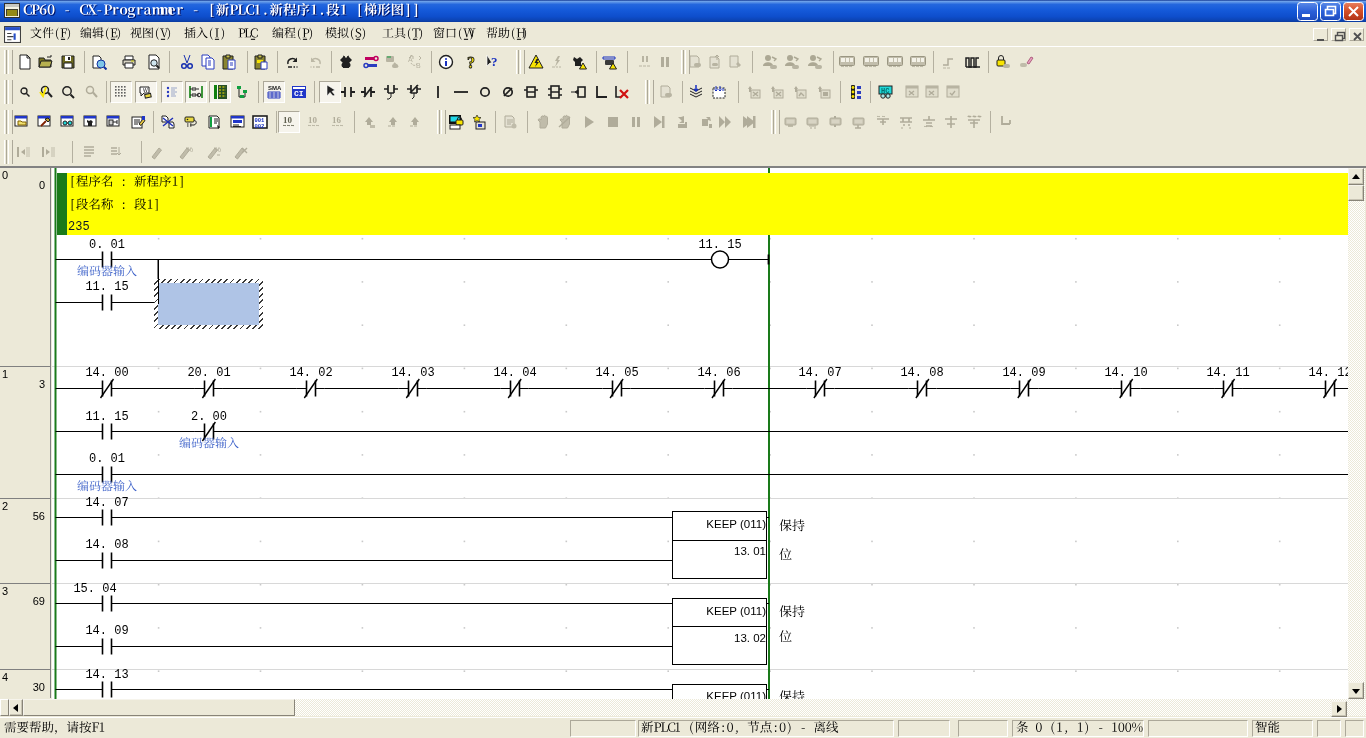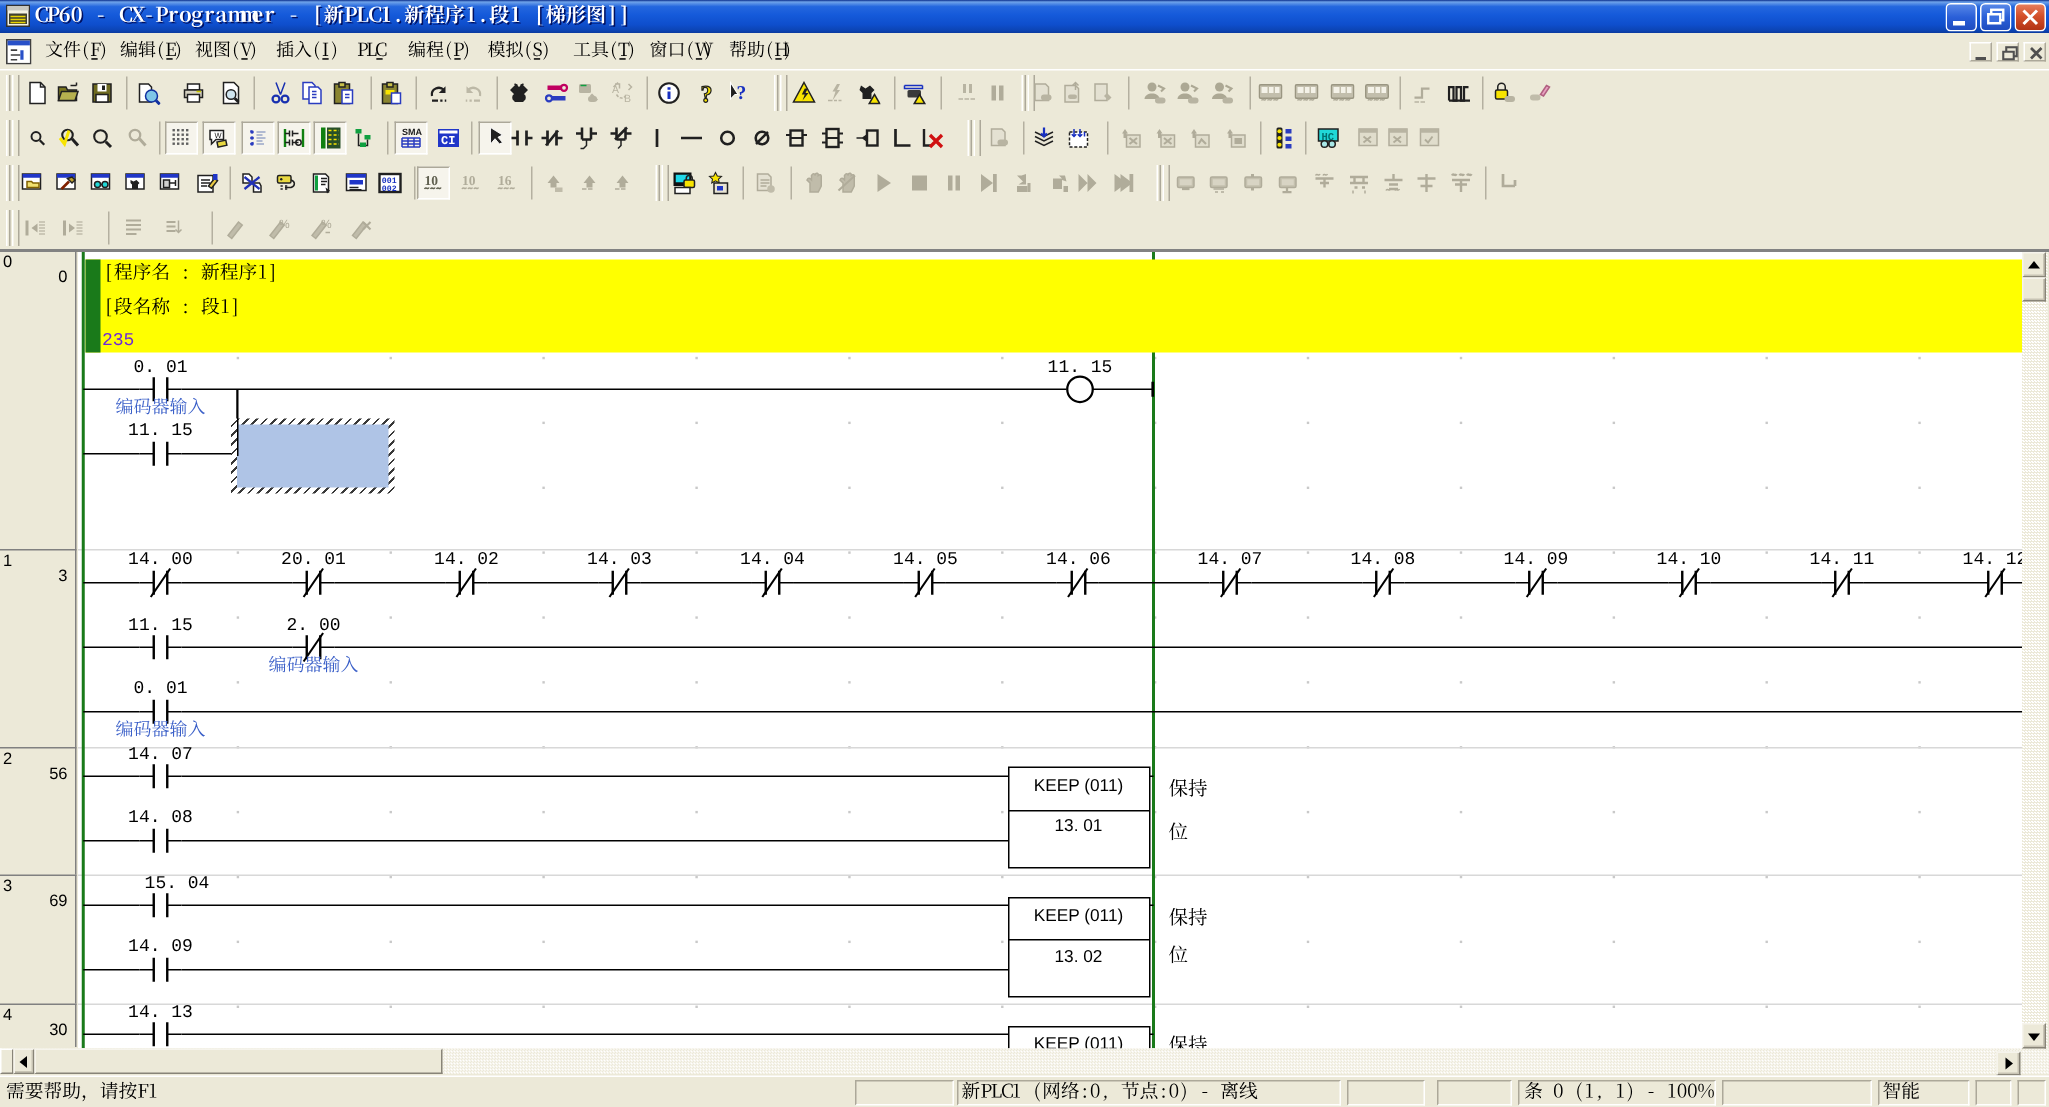--- a/index.html
+++ b/index.html
@@ -21,22 +21,22 @@
 #canvas{position:absolute;left:52px;top:0;width:1296px;height:531px;background:#fff;overflow:hidden}
 #lad{position:absolute}
 #gutter{position:absolute;left:0;top:0;width:52px;height:531px;background:#ece9d8;overflow:hidden}
 .gsec{position:absolute;left:0;width:51px;border-top:1px solid #808080;border-right:1px solid #808080;background:#ece9d8}
 .gsec:first-child{border-top:none}
 .gn1{position:absolute;left:2px;top:1px;font:11px "Liberation Sans"}
 .gn2{position:absolute;right:5px;top:11px;font:11px "Liberation Sans"}
 #yellow{position:absolute;left:5px;top:5px;width:1291px;height:62px;background:#ffff00}
 #greenbar{position:absolute;left:5px;top:5px;width:10px;height:62px;background:#1a7a1a}
 .lab{position:absolute;font:12px "Liberation Mono";text-align:center;white-space:pre}
-.keep{position:absolute;width:94px;text-align:center;font:11.5px "Liberation Sans";white-space:pre}
-#n235{position:absolute;left:16px;top:52px;font:12px "Liberation Mono";color:#6d28d9}
+.keep{position:absolute;width:94px;text-align:right;font:11.5px "Liberation Sans";white-space:pre}
+#n235{position:absolute;left:16px;top:52px;font:12px "Liberation Mono";color:#0f172a}
 #marq{position:absolute;left:102px;top:111px;width:109px;height:50px;
  background:repeating-linear-gradient(135deg,#fff 0 3.2px,#383838 3.2px 4.4px)}
 #marqi{position:absolute;left:4px;top:4px;right:4px;bottom:4px;background:#afc4e6}
 #marqv{position:absolute;left:106px;top:92px;width:1px;height:44px;background:#000}
 #vsb{position:absolute;left:1348px;top:168px;width:17px;height:531px;background:conic-gradient(#fff 25%,#ece9d8 0 50%,#fff 0 75%,#ece9d8 0) 0 0/2px 2px}
 #hsb{position:absolute;left:0;top:699px;width:1366px;height:17px;background:conic-gradient(#fff 25%,#ece9d8 0 50%,#fff 0 75%,#ece9d8 0) 0 0/2px 2px}
 .sbtn{position:absolute;background:#ece9d8;border:1px solid #f6f4ec;border-right-color:#888478;border-bottom-color:#888478;box-shadow:inset -1px -1px 0 #c8c4b4}
 .arr{position:absolute;width:0;height:0}
 #hthumb{position:absolute;left:23px;top:699px;width:272px;height:17px;background:#ece9d8;border:1px solid #f6f4ec;border-right-color:#888478;border-bottom-color:#888478}
 #statusbar{position:absolute;left:0;top:717px;width:1366px;height:21px;background:#ece9d8;border-top:1px solid #fff}
@@ -1341,21 +1341,21 @@
         <div class="lab" style="left:838px;top:198px;width:64px">14. 08</div>
         <div class="lab" style="left:940px;top:198px;width:64px">14. 09</div>
         <div class="lab" style="left:1042px;top:198px;width:64px">14. 10</div>
         <div class="lab" style="left:1144px;top:198px;width:64px">14. 11</div>
         <div class="lab" style="left:1246px;top:198px;width:64px">14. 12</div>
         <div class="lab" style="left:23px;top:242px;width:64px">11. 15</div>
         <div class="lab" style="left:125px;top:242px;width:64px">2. 00</div>
         <div class="lab" style="left:23px;top:284px;width:64px">0. 01</div>
         <div class="lab" style="left:23px;top:328px;width:64px">14. 07</div>
         <div class="lab" style="left:23px;top:370px;width:64px">14. 08</div>
-        <div class="lab" style="left:34px;top:414px;width:64px">15. 04</div>
+        <div class="lab" style="left:11px;top:414px;width:64px">15. 04</div>
         <div class="lab" style="left:23px;top:456px;width:64px">14. 09</div>
         <div class="lab" style="left:23px;top:500px;width:64px">14. 13</div>
         <div class="keep" style="left:620px;top:350px">KEEP (011)</div>
         <div class="keep" style="left:620px;top:377px">13. 01</div>
         <div class="keep" style="left:620px;top:437px">KEEP (011)</div>
         <div class="keep" style="left:620px;top:464px">13. 02</div>
         <div class="keep" style="left:620px;top:522px">KEEP (011)</div>
         <svg class="tr" style="left:25px;top:97px;" width="66" height="15" viewBox="0 0 66 15">
           <use href="#g7f16" transform="translate(0.00 10.26) scale(0.04800 -0.04800)" fill="#3a5fc8"></use>
           <use href="#g7801" transform="translate(12.00 10.26) scale(0.04800 -0.04800)" fill="#3a5fc8"></use>

